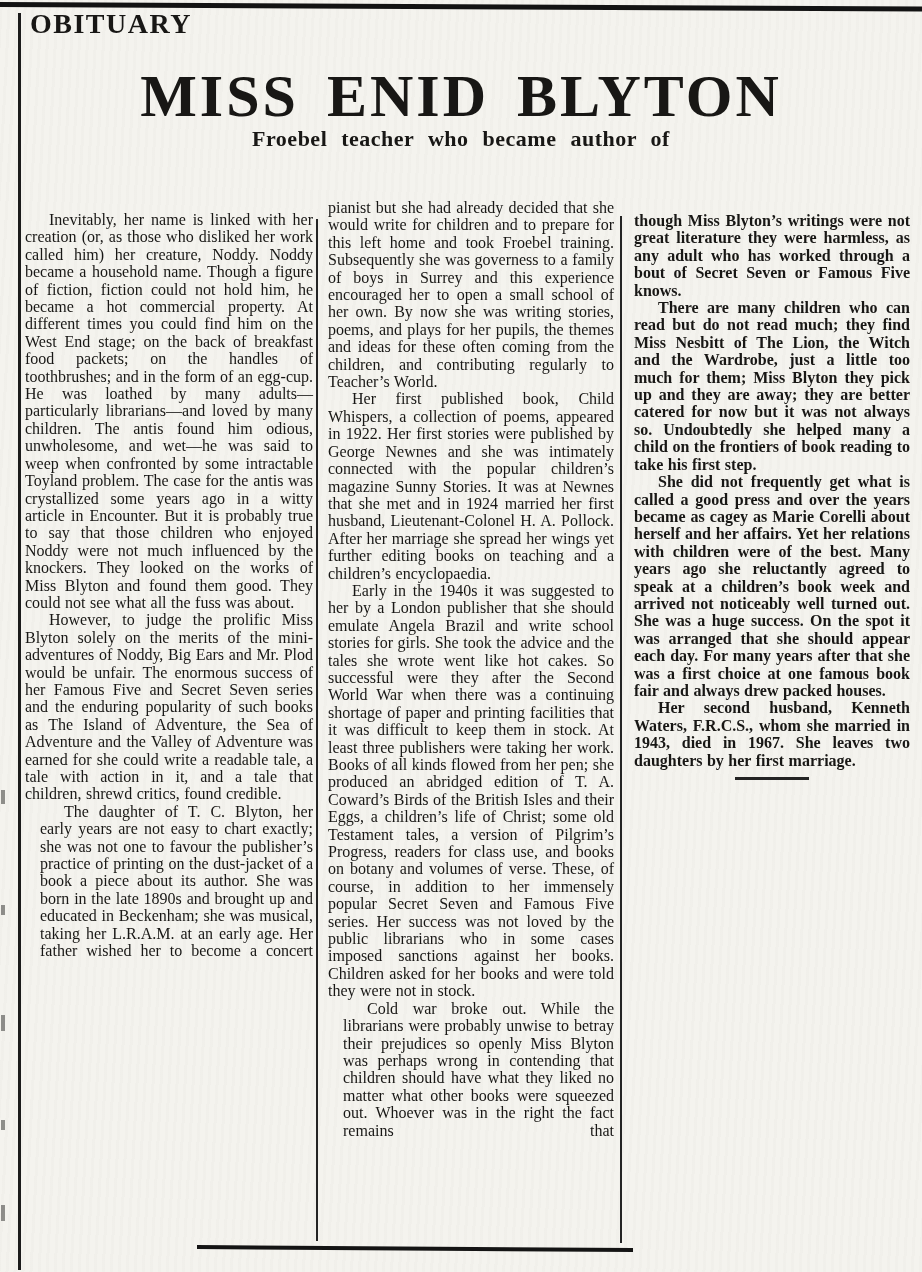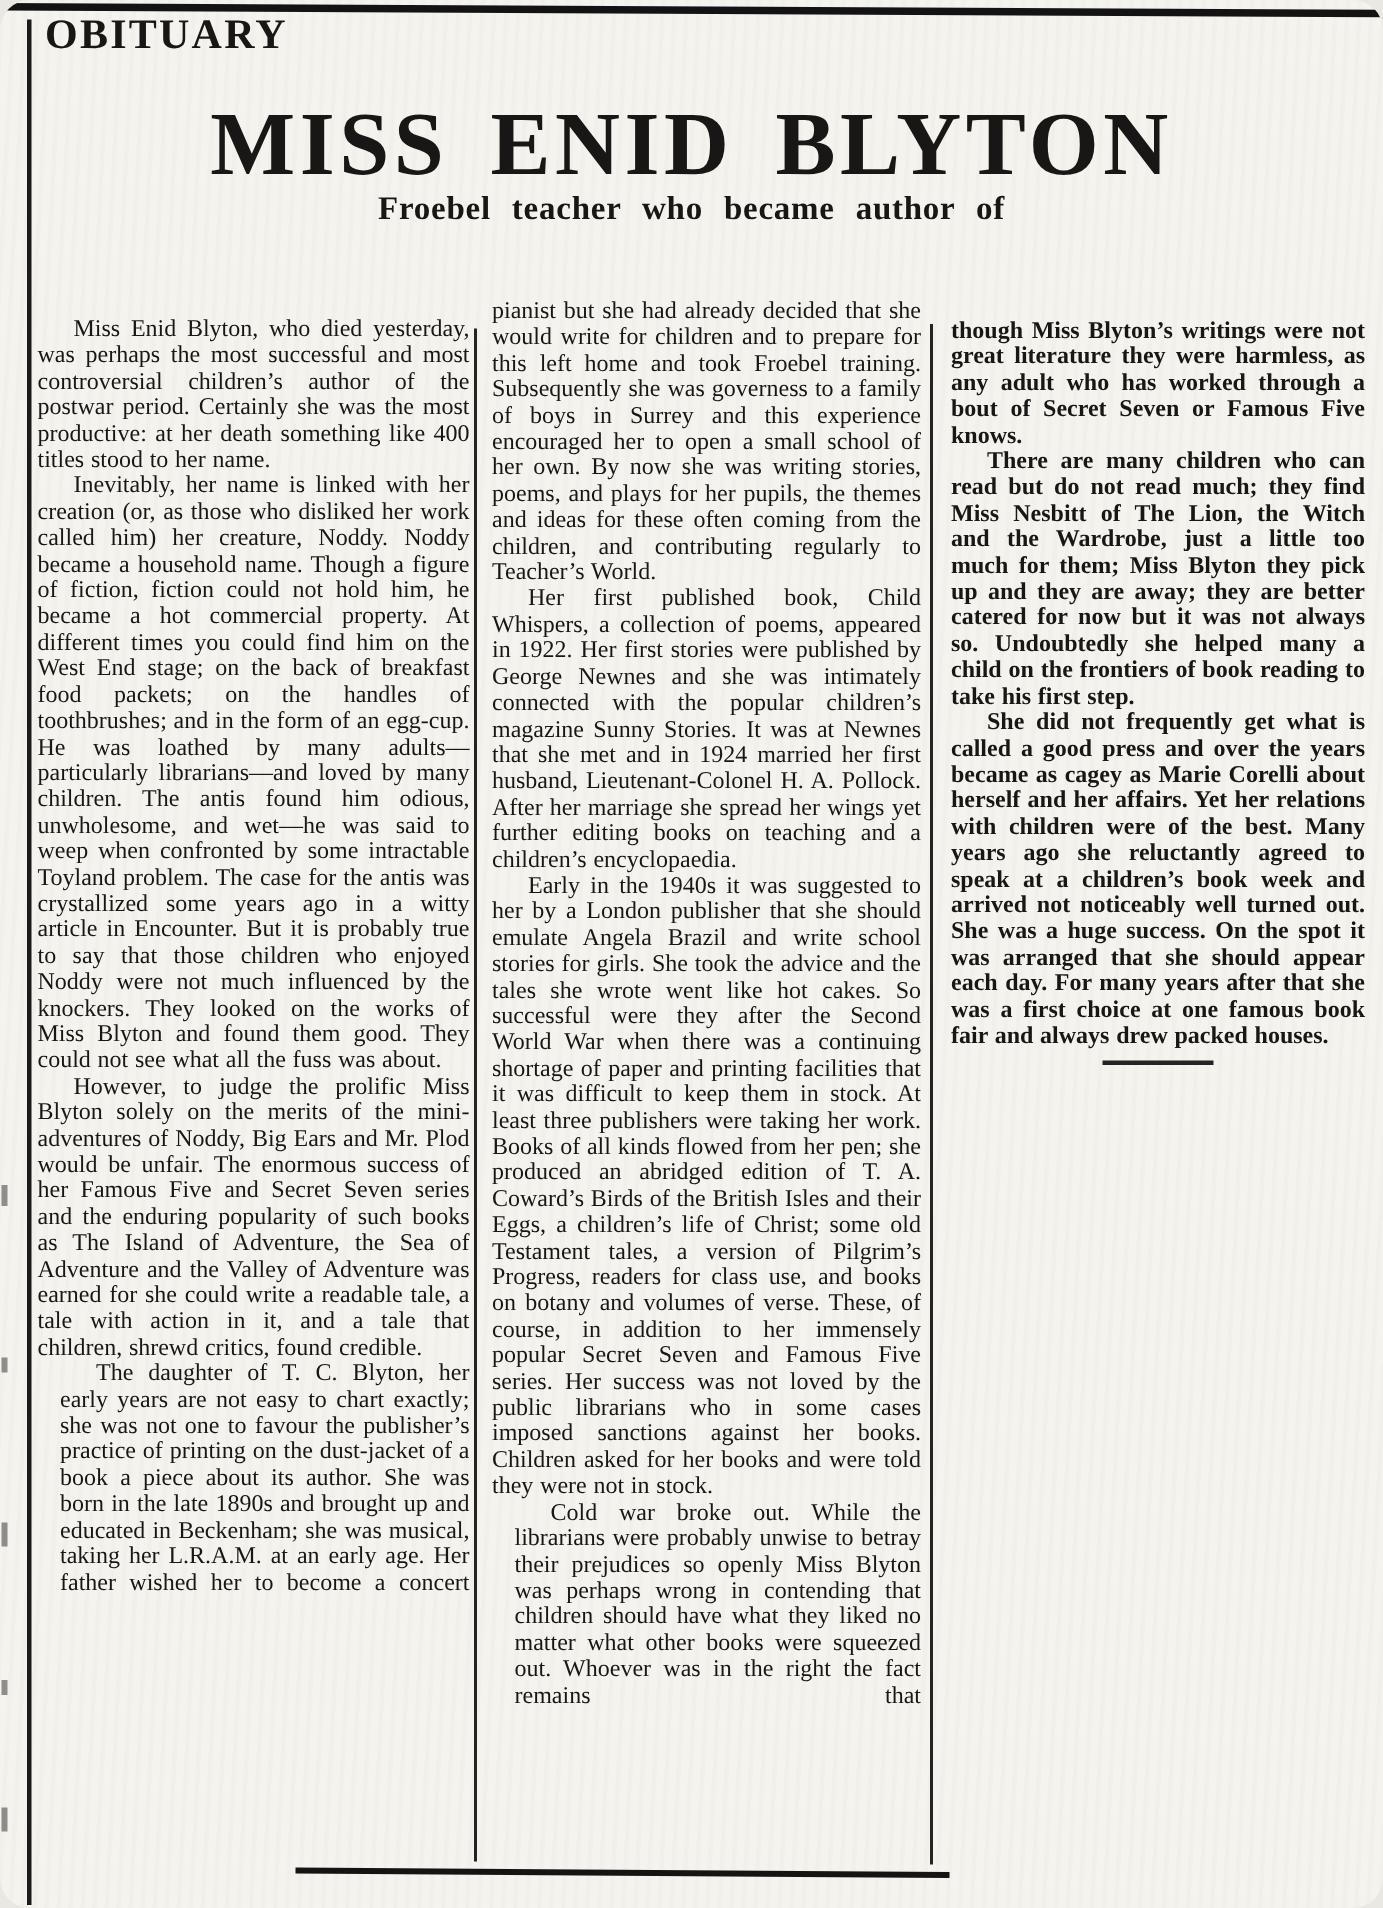--- a/index.html
+++ b/index.html
@@ -7,21 +7,20 @@
     position: relative;
     width: 922px;
     height: 1272px;
     margin: 0 auto;
     background:
       repeating-linear-gradient(93deg, rgba(110,105,95,0.025) 0 3px, rgba(255,255,255,0) 3px 8px),
       #f4f3ee;
     font-family: "Liberation Serif", "DejaVu Serif", serif;
     color: #181715;
     overflow: hidden;
-    border-radius: 20px;
   }
   .top-rule {
     position: absolute; left: -2px; top: 2px; width: 930px; height: 5px;
     background: #131313; transform: rotate(0.28deg); transform-origin: left center;
   }
   .left-border {
     position: absolute; left: 18px; top: 13px; width: 3px; height: 1257px;
     background: #1b1b1b;
   }
   .kicker {
@@ -78,37 +77,37 @@
 
   <div class="top-rule"></div>
   <div class="left-border"></div>
 
   <div class="kicker">OBITUARY</div>
 
   <div class="headline">MISS ENID BLYTON</div>
   <div class="subhead line1">Froebel teacher who became author of</div>
 
   <div class="col col1">
-    <p class="indent">Miss Enid Blyton, who died yesterday, was perhaps the most successful and most controversial children’s author of the postwar period. Certainly she was the most productive: at her death something like 400 titles stood to her name.</p>
     <p class="indent">Inevitably, her name is linked with her creation (or, as those who disliked her work called him) her creature, Noddy. Noddy became a household name. Though a figure of fiction, fiction could not hold him, he became a hot commercial property. At different times you could find him on the West End stage; on the back of breakfast food packets; on the handles of toothbrushes; and in the form of an egg-cup. He was loathed by many adults—particularly librarians—and loved by many children. The antis found him odious, unwholesome, and wet—he was said to weep when confronted by some intractable Toyland problem. The case for the antis was crystallized some years ago in a witty article in Encounter. But it is probably true to say that those children who enjoyed Noddy were not much influenced by the knockers. They looked on the works of Miss Blyton and found them good. They could not see what all the fuss was about.</p>
     <p class="indent">However, to judge the prolific Miss Blyton solely on the merits of the mini-adventures of Noddy, Big Ears and Mr. Plod would be unfair. The enormous success of her Famous Five and Secret Seven series and the enduring popularity of such books as The Island of Adventure, the Sea of Adventure and the Valley of Adventure was earned for she could write a readable tale, a tale with action in it, and a tale that children, shrewd critics, found credible.</p>
     <p class="indent runover">The daughter of T. C. Blyton, her early years are not easy to chart exactly; she was not one to favour the publisher’s practice of printing on the dust-jacket of a book a piece about its author. She was born in the late 1890s and brought up and educated in Beckenham; she was musical, taking her L.R.A.M. at an early age. Her father wished her to become a concert</p>
   </div>
 
   <div class="col col2">
     <p>pianist but she had already decided that she would write for children and to prepare for this left home and took Froebel training. Subsequently she was governess to a family of boys in Surrey and this experience encouraged her to open a small school of her own. By now she was writing stories, poems, and plays for her pupils, the themes and ideas for these often coming from the children, and contributing regularly to Teacher’s World.</p>
     <p class="indent">Her first published book, Child Whispers, a collection of poems, appeared in 1922. Her first stories were published by George Newnes and she was intimately connected with the popular children’s magazine Sunny Stories. It was at Newnes that she met and in 1924 married her first husband, Lieutenant-Colonel H. A. Pollock. After her marriage she spread her wings yet further editing books on teaching and a children’s encyclopaedia.</p>
     <p class="indent">Early in the 1940s it was suggested to her by a London publisher that she should emulate Angela Brazil and write school stories for girls. She took the advice and the tales she wrote went like hot cakes. So successful were they after the Second World War when there was a continuing shortage of paper and printing facilities that it was difficult to keep them in stock. At least three publishers were taking her work. Books of all kinds flowed from her pen; she produced an abridged edition of T. A. Coward’s Birds of the British Isles and their Eggs, a children’s life of Christ; some old Testament tales, a version of Pilgrim’s Progress, readers for class use, and books on botany and volumes of verse. These, of course, in addition to her immensely popular Secret Seven and Famous Five series. Her success was not loved by the public librarians who in some cases imposed sanctions against her books. Children asked for her books and were told they were not in stock.</p>
     <p class="indent runover">Cold war broke out. While the librarians were probably unwise to betray their prejudices so openly Miss Blyton was perhaps wrong in contending that children should have what they liked no matter what other books were squeezed out. Whoever was in the right the fact remains that</p>
   </div>
 
   <div class="col col3">
     <p>though Miss Blyton’s writings were not great literature they were harmless, as any adult who has worked through a bout of Secret Seven or Famous Five knows.</p>
     <p class="indent">There are many children who can read but do not read much; they find Miss Nesbitt of The Lion, the Witch and the Wardrobe, just a little too much for them; Miss Blyton they pick up and they are away; they are better catered for now but it was not always so. Undoubtedly she helped many a child on the frontiers of book reading to take his first step.</p>
     <p class="indent">She did not frequently get what is called a good press and over the years became as cagey as Marie Corelli about herself and her affairs. Yet her relations with children were of the best. Many years ago she reluctantly agreed to speak at a children’s book week and arrived not noticeably well turned out. She was a huge success. On the spot it was arranged that she should appear each day. For many years after that she was a first choice at one famous book fair and always drew packed houses.</p>
+    <p class="indent">Her second husband, Kenneth Waters, F.R.C.S., whom she married in 1943, died in 1967. She leaves two daughters by her first marriage.</p>
     <div class="end-rule"></div>
   </div>
 
   <div class="vsep vsep1"></div>
   <div class="vsep vsep2"></div>
 
   <div class="bottom-rule"></div>
 
   <div class="artifact a1"></div>
   <div class="artifact a2"></div>

